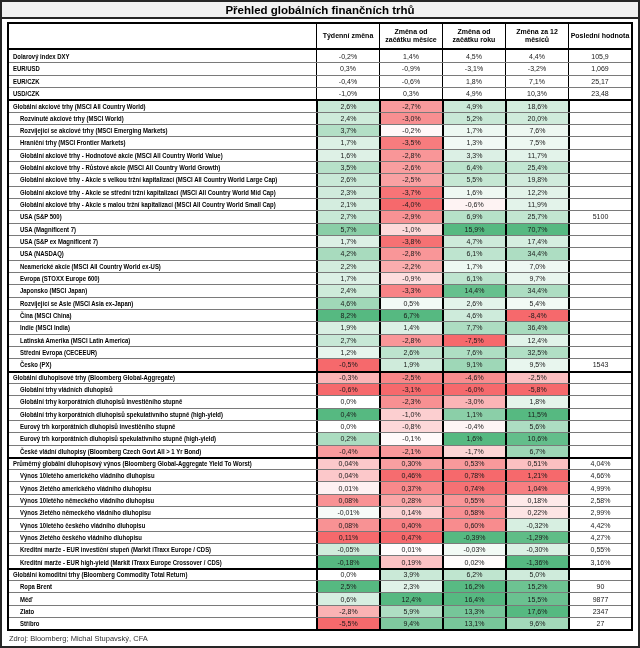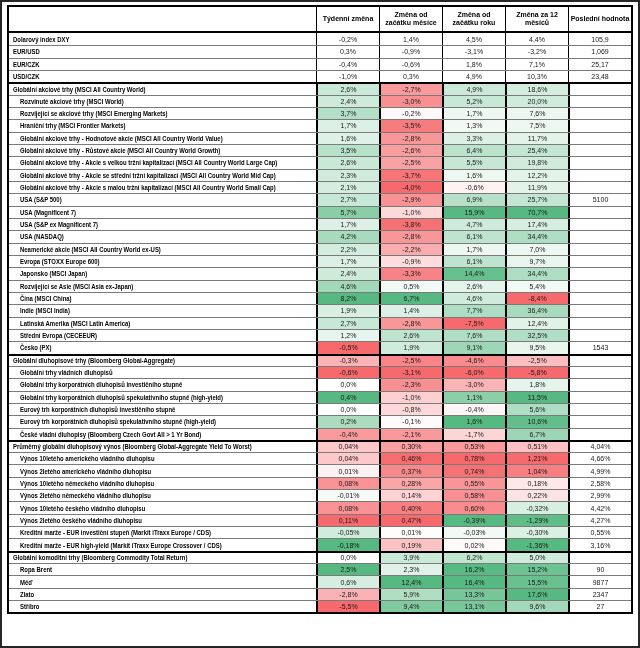--- a/index.html
+++ b/index.html
@@ -22,20 +22,21 @@
         transform:scaleX(0.85); transform-origin:left center; }
   .val { flex:0 0 63px; border-left:1px solid #000; display:flex; align-items:center; justify-content:center;
          font-size:7px; color:#1a1a1a; overflow:hidden; }
   .g-eq .val, .g-bond .val, .g-yield .val, .g-comm .val { border-left:2px solid #000; }
   .src { margin:3px 0 0 7px; font-size:7.5px; color:#333; }
 </style>
 </head>
 <body>
 
 <div class="frame">
+  <div class="title-bar">Přehled globálních finančních trhů</div>
   <div class="tbl">
     <div class="hrow">
       <div class="hcell hlbl"></div>
     <div class="hcell">Týdenní změna</div>
         <div class="hcell">Změna od začátku měsíce</div>
         <div class="hcell">Změna od začátku roku</div>
         <div class="hcell">Změna za 12 měsíců</div>
         <div class="hcell">Poslední hodnota</div>
       </div>
     <div>
@@ -504,13 +505,14 @@
             <span class="lt">Stříbro</span>
           </div>
           <div class="val" style="background: rgb(246, 105, 108);">-5,5%</div>
           <div class="val" style="background: rgb(127, 202, 159);">9,4%</div>
           <div class="val" style="background: rgb(120, 199, 154);">13,1%</div>
           <div class="val" style="background: rgb(163, 217, 186);">9,6%</div>
           <div class="val">27</div>
         </div>
       </div>
   </div>
+  <div class="src">Zdroj: Bloomberg; Michal Stupavský, CFA</div>
 </div>
 
 </body></html>

